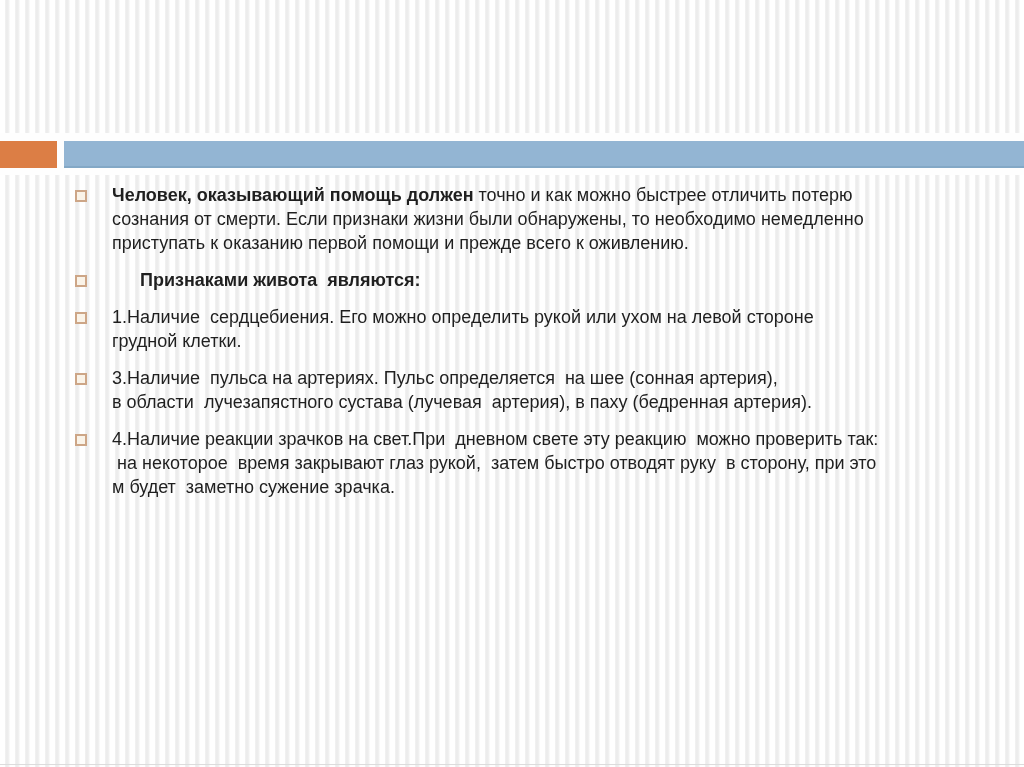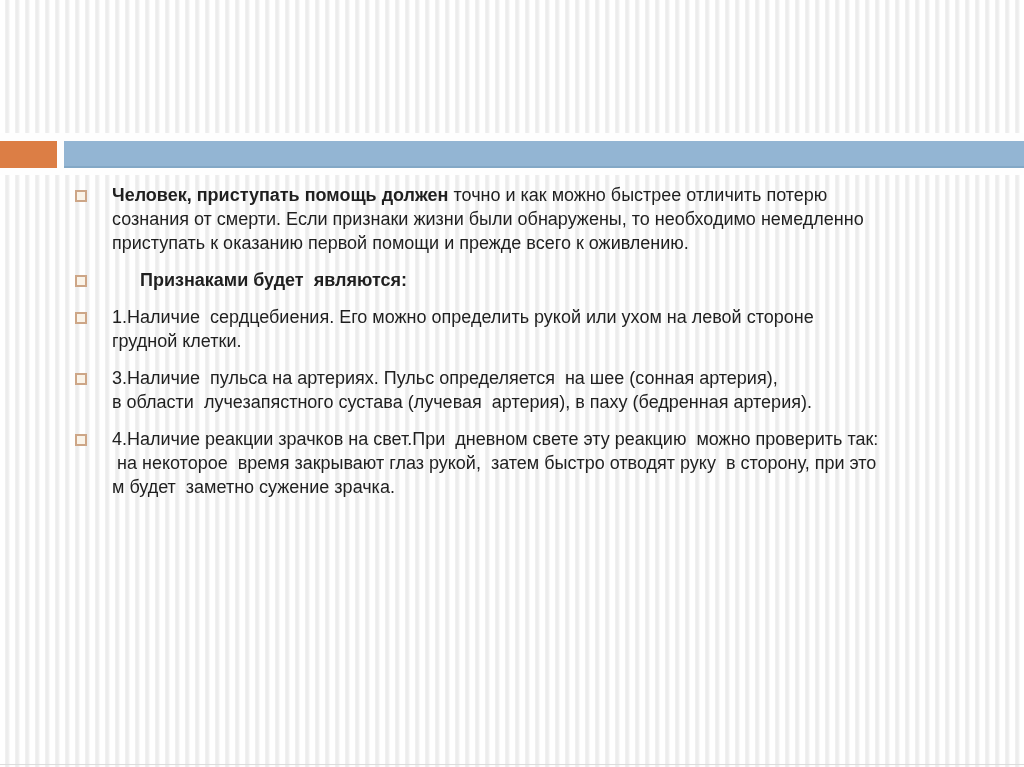--- a/index.html
+++ b/index.html
@@ -95,28 +95,28 @@
 
   <div class="header-band">
     <div class="accent-orange"></div>
     <div class="title-bar-blue"></div>
   </div>
 
   <ul class="content">
 
     <li class="bullet-item">
       <span class="bullet-marker"></span>
-      <span class="bullet-text"><span class="bold">Человек, приступать помощь должен</span><span> точно и как можно быстрее отличить потерю
+      <span class="bullet-text"><span class="bold">Человек, оказывающий помощь должен</span><span> точно и как можно быстрее отличить потерю
 сознания от смерти. Если признаки жизни были обнаружены, то необходимо немедленно
 приступать к оказанию первой помощи и прежде всего к оживлению.</span></span>
     </li>
 
     <li class="bullet-item">
       <span class="bullet-marker"></span>
-      <span class="bullet-text bold indented">Признаками будет  являются:</span>
+      <span class="bullet-text bold indented">Признаками живота  являются:</span>
     </li>
 
     <li class="bullet-item">
       <span class="bullet-marker"></span>
       <span class="bullet-text">1.Наличие  сердцебиения. Его можно определить рукой или ухом на левой стороне
 грудной клетки.</span>
     </li>
 
     <li class="bullet-item">
       <span class="bullet-marker"></span>

